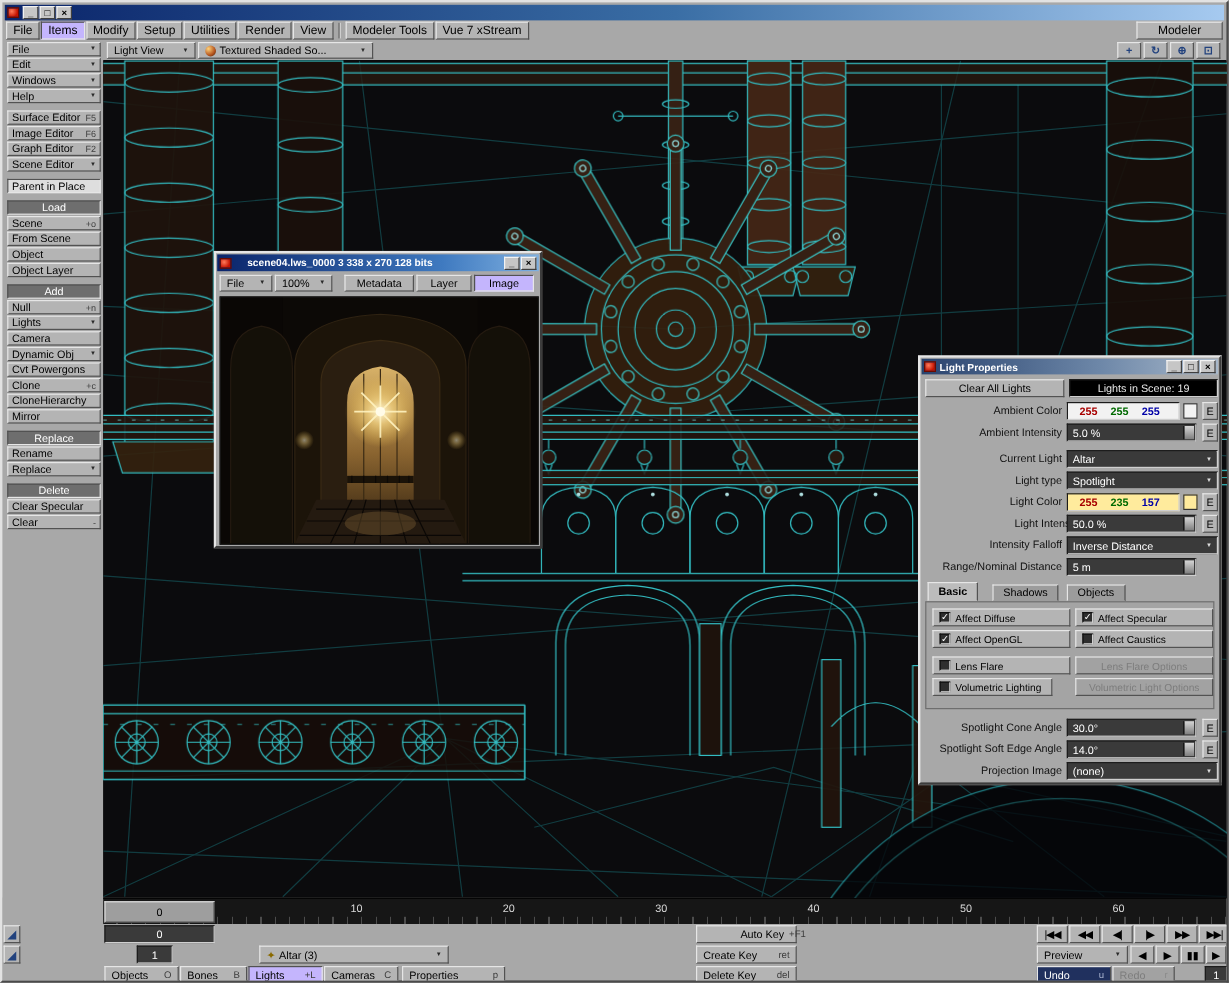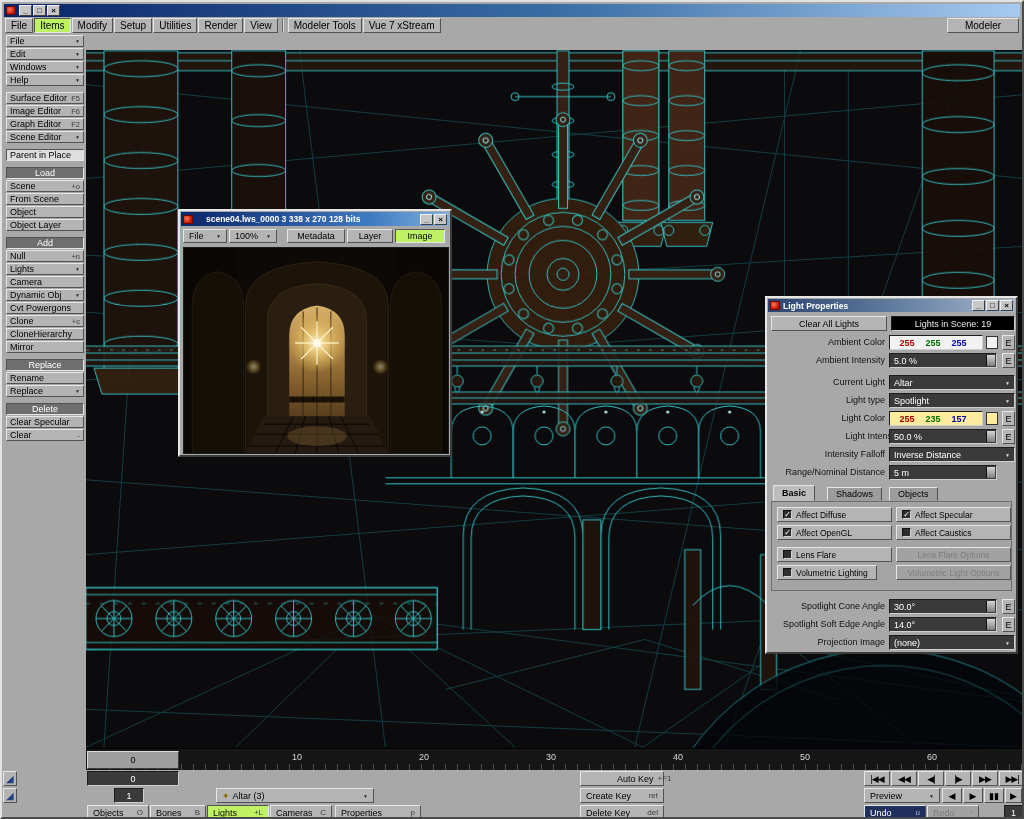--- a/index.html
+++ b/index.html
@@ -6,21 +6,21 @@
   html,body{background:#888;}
   #app{position:relative;width:1024px;height:819px;background:#a8a8a8;border:2px solid;border-color:#e2e2e2 #4a4a4a #4a4a4a #e2e2e2;overflow:hidden;font-size:10px;color:#000;}
   
   .titlebar{position:absolute;left:2px;top:2px;right:2px;height:13px;background:linear-gradient(90deg,#0a246a,#3a6ea5 55%,#a6caf0);display:flex;align-items:center;gap:3px;padding:0 2px;color:#fff;font-size:9px;font-weight:bold;}
   .lw-logo{width:10px;height:9px;background:radial-gradient(circle at 35% 35%,#ff7a5a,#c41200 70%);border:1px solid #6a0a00;flex:0 0 auto;}
   .title-text{flex:1;white-space:nowrap;overflow:hidden;}
   .win-btns{display:flex;gap:1px;}
   .win-btn{width:13px;height:11px;background:#c6c6c6;border:1px solid;border-color:#f2f2f2 #3f3f3f #3f3f3f #f2f2f2;font-size:8px;line-height:9px;text-align:center;color:#000;font-weight:bold;}
   
   .btn{background:#b4b4b4;border:1px solid;border-color:#e6e6e6 #525252 #525252 #e6e6e6;display:flex;align-items:center;justify-content:center;height:15px;padding:0 5px;white-space:nowrap;position:absolute;}
-  .btn.active{background:#bef264;border-color:#525252 #e6e6e6 #e6e6e6 #525252;text-align:right;}
+  .btn.active{background:#c4b5fd;border-color:#525252 #e6e6e6 #e6e6e6 #525252;text-align:right;}
   .btn.dark-active{background:#20305e;color:#fff;}
   .btn.disabled{color:#7d7d7d;background:#a2a2a2;}
   .hint{margin-left:auto;padding-left:4px;font-size:8px;color:#3c3c3c;}
   .arr::after{content:"▼";font-size:5px;margin-left:auto;padding-left:4px;color:#2a2a2a;}
   .fld{background:#3a3a3a;color:#fff;border:1px solid;border-color:#1c1c1c #cfcfcf #cfcfcf #1c1c1c;display:flex;align-items:center;height:15px;padding:0 4px;position:absolute;font-size:9px;white-space:nowrap;}
   .fld.num::after{content:"";position:absolute;right:1px;top:1px;bottom:1px;width:8px;background:linear-gradient(#d6d6d6,#7e7e7e);border-left:1px solid #111;}
   .fld.dd::after{content:"▼";font-size:5px;color:#ddd;position:absolute;right:4px;}
   .blackbox{background:#000;color:#e6e6e6;border:1px solid;border-color:#1c1c1c #cfcfcf #cfcfcf #1c1c1c;display:flex;align-items:center;justify-content:center;height:15px;position:absolute;font-size:9px;}
   .plate{display:flex;align-items:center;position:absolute;height:15px;font-size:9px;color:#1a1a1a;padding:0 2px;margin-top:37px;}
   
@@ -94,20 +94,34 @@
     <div class="btn">Utilities</div>
     <div class="btn">Render</div>
     <div class="btn">View</div>
     <div class="mb-sep"></div>
     <div class="btn">Modeler Tools</div>
     <div class="btn">Vue 7 xStream</div>
     <div class="mb-fill"></div>
     <div class="btn" style="width:72px;">Modeler</div>
   </div>
 
+  <div class="viewbar">
+    <div class="btn arr" style="width:74px;justify-content:flex-start;">
+      <span>Light View</span>
+    </div>
+    <div class="btn arr" style="width:146px;justify-content:flex-start;">
+      <span class="sphere-ico"></span>
+      <span>Textured Shaded So...</span>
+    </div>
+    <div class="mb-fill"></div>
+    <div class="btn nav-btn">+</div>
+    <div class="btn nav-btn">↻</div>
+    <div class="btn nav-btn">⊕</div>
+    <div class="btn nav-btn">⊡</div>
+  </div>
 
   <div class="sidebar">
     <div class="sb-row arr">
         <span>File</span>
       </div>
     <div class="sb-row arr">
         <span>Edit</span>
       </div>
     <div class="sb-row arr">
         <span>Windows</span>

